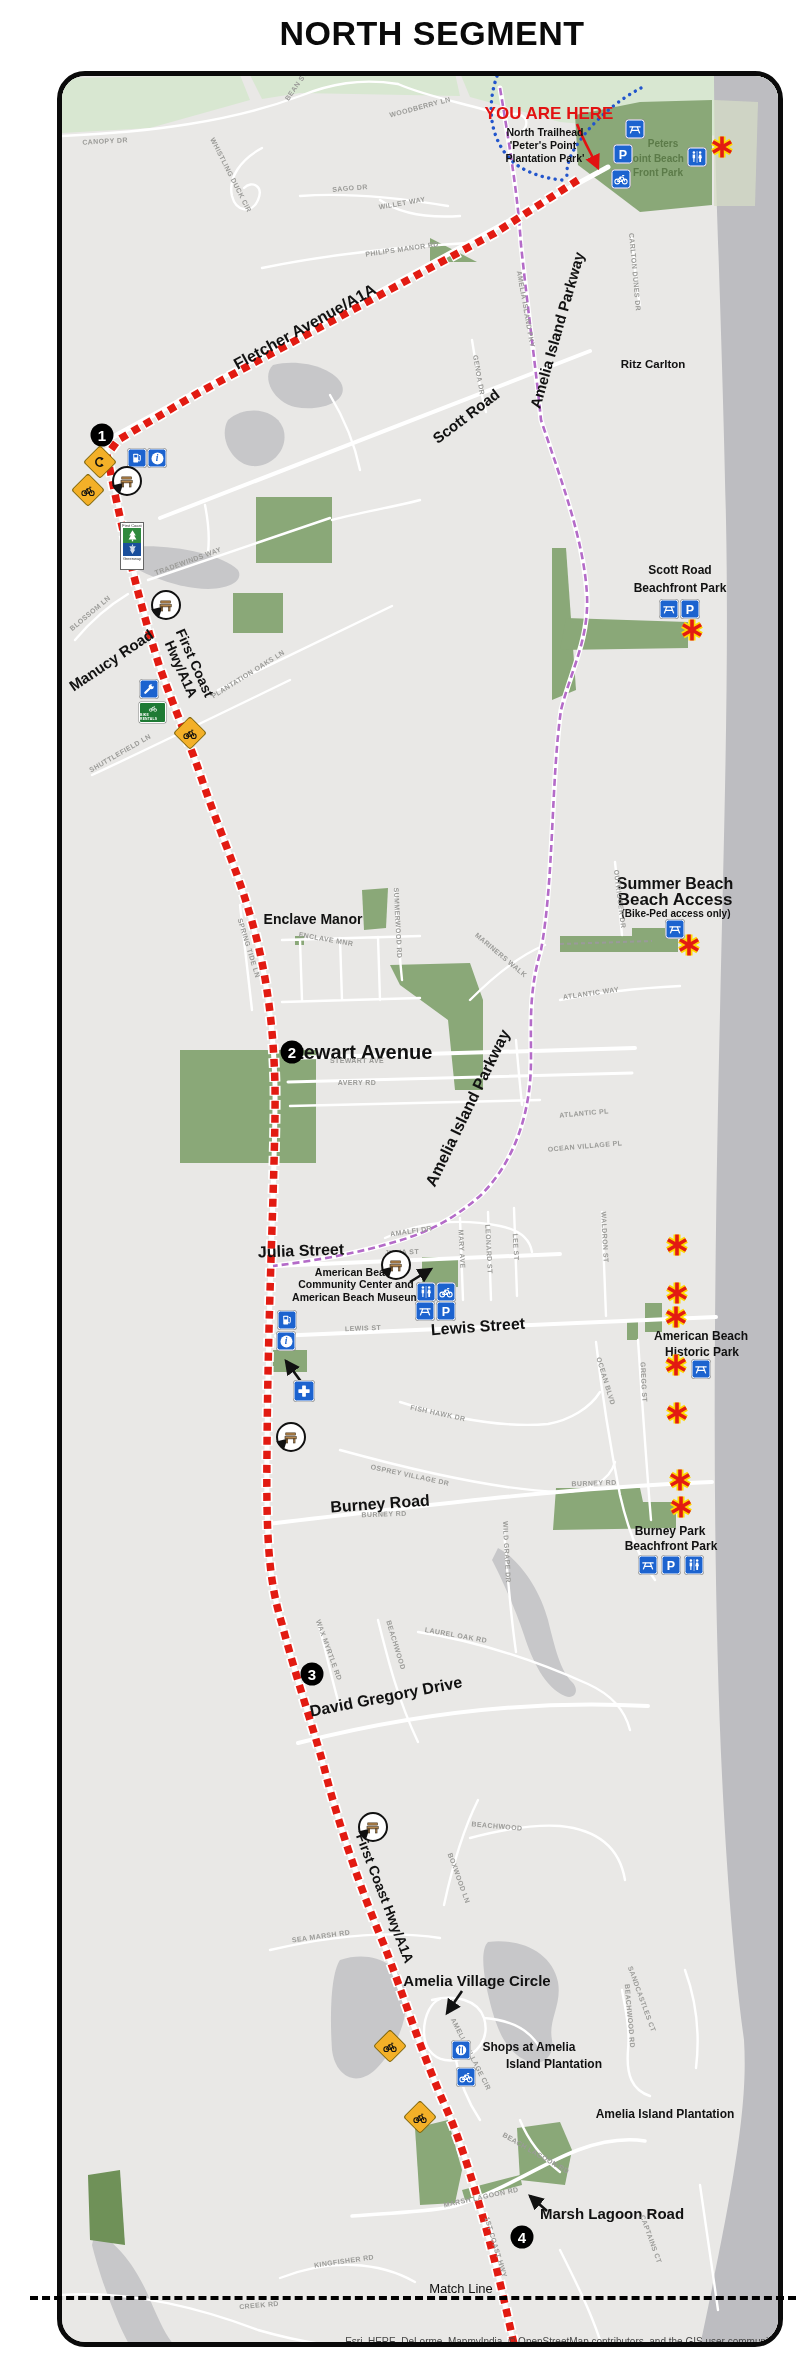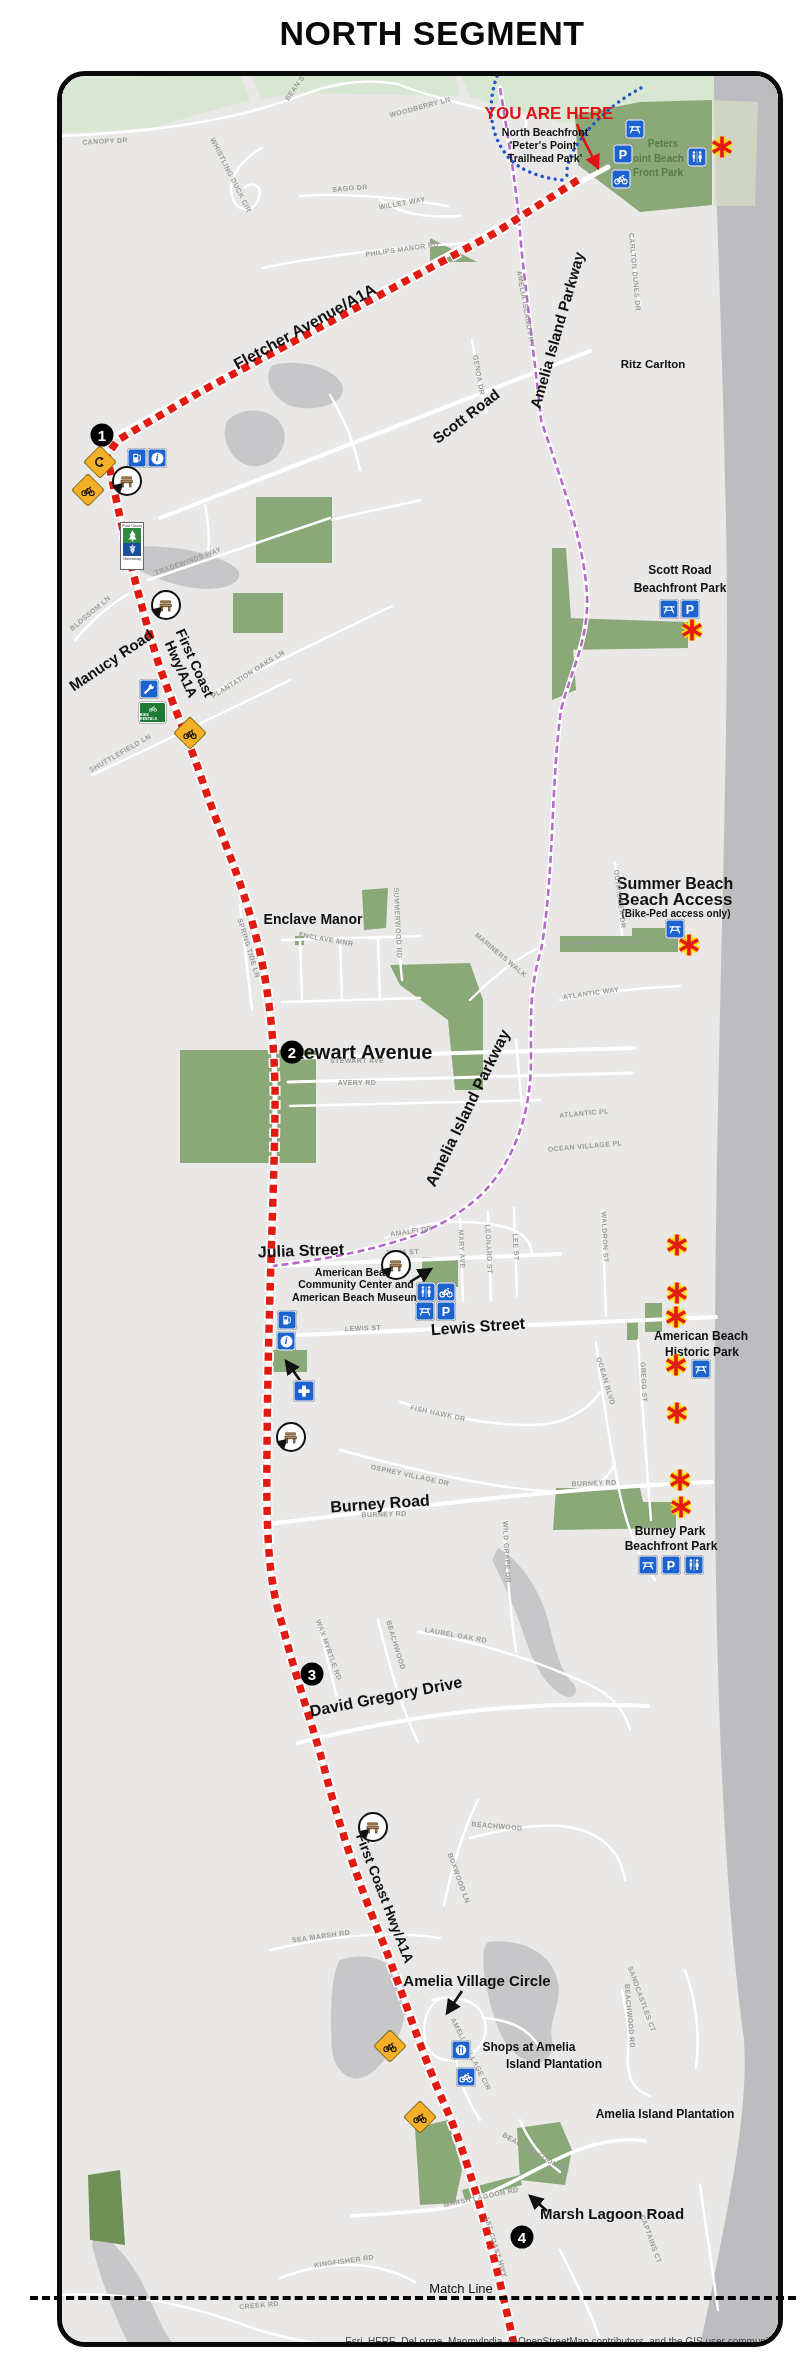--- a/index.html
+++ b/index.html
@@ -272,23 +272,23 @@
   <g stroke-width="2.6" fill="none">
     <path d="M577,124 C583,140 592,155 598,168" stroke="#e21212" marker-end="url(#ahr)"></path>
     <path d="M410,1282 L431,1269" stroke="#111" marker-end="url(#ah)"></path>
     <path d="M302,1383 L286,1361" stroke="#111" marker-end="url(#ah)"></path>
     <path d="M462,1991 L447,2013" stroke="#111" marker-end="url(#ah)"></path>
     <path d="M547,2211 L530,2196" stroke="#111" marker-end="url(#ah)"></path>
   </g>
 </svg>
 
 <div class="yah-head" style="left:549px;top:114px">YOU ARE HERE</div>
-<div class="yah-line" style="left:545px;top:132px">North Beachfront</div>
+<div class="yah-line" style="left:545px;top:132px">North Trailhead</div>
 <div class="yah-line" style="left:543px;top:145px">'Peter's Point</div>
-<div class="yah-line" style="left:545px;top:158px">Trailhead Park'</div>
+<div class="yah-line" style="left:545px;top:158px">Plantation Park'</div>
 
 <div class="lbl" style="left:305px;top:327px;--r:-29deg;font-size:16px">Fletcher Avenue/A1A</div>
 <div class="lbl" style="left:557px;top:330px;--r:-74deg;font-size:15px">Amelia Island Parkway</div>
 <div class="lbl" style="left:468px;top:1108px;--r:-64deg;font-size:16px">Amelia Island Parkway</div>
 <div class="lbl" style="left:466px;top:416px;--r:-37deg;font-size:15px">Scott Road</div>
 <div class="lbl" style="left:111px;top:660px;--r:-34deg;font-size:15px">Manucy Road</div>
 <div class="lbl" style="left:188px;top:666px;--r:66deg;font-size:14px;text-align:center;line-height:1.05"><span>First Coast</span><br><span>Hwy/A1A</span></div>
 <div class="lbl" style="left:358px;top:1052px;font-size:20px">Stewart Avenue</div>
 <div class="lbl" style="left:301px;top:1251px;--r:-2deg;font-size:16px">Julia Street</div>
 <div class="lbl" style="left:478px;top:1327px;--r:-4deg;font-size:16px">Lewis Street</div>

